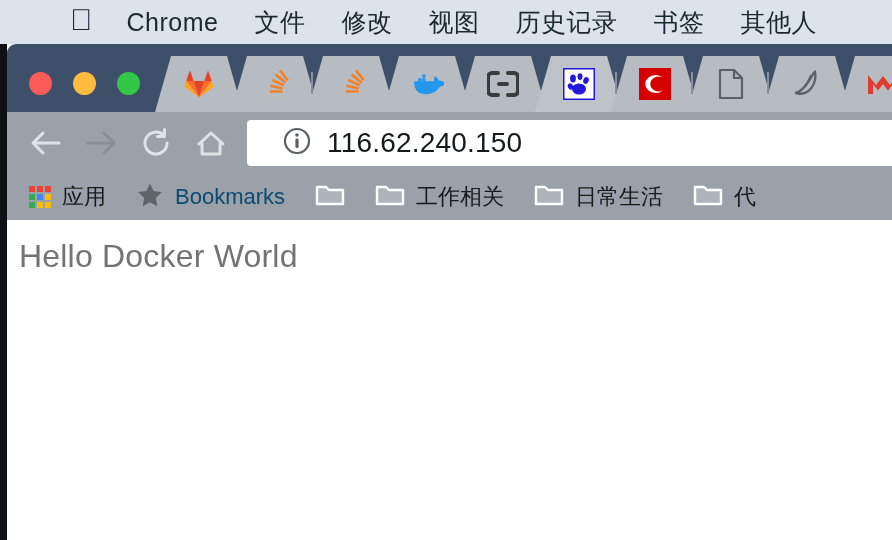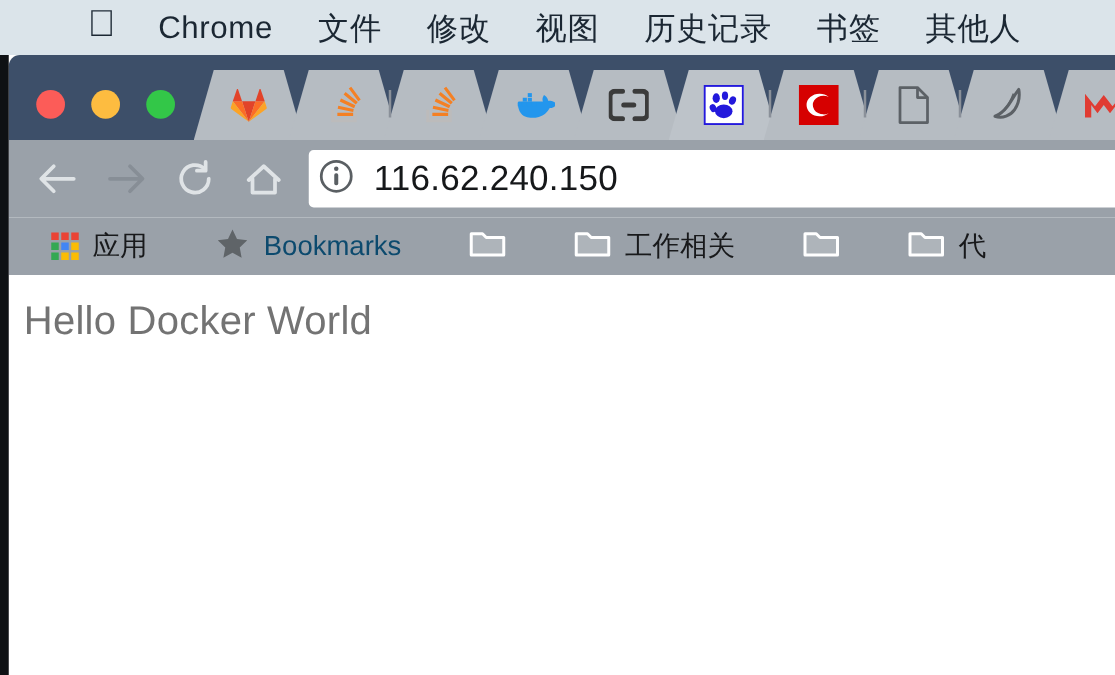--- a/index.html
+++ b/index.html
@@ -143,44 +143,43 @@
   }
   .urlbar {
     position: absolute;
     top: 8px; left: 240px;
     right: 0;
     height: 46px;
     background: #ffffff;
     border-radius: 4px 0 0 4px;
     display: flex;
     align-items: center;
-    padding-left: 8px;
+    padding-left: 36px;
     box-sizing: border-box;
   }
   .urltext {
     font-size: 28px;
     color: #16181a;
     margin-left: 16px;
     letter-spacing: 0.2px;
     white-space: nowrap;
   }
 
   
   .bookmarks {
     position: absolute;
     top: 130px; left: 7px;
     width: 885px;
     height: 46px;
     background: #9aa1a9;
     display: flex;
     align-items: center;
-    padding-left: 34px;
+    padding-left: 22px;
     box-sizing: border-box;
     overflow: hidden;
-    gap: 24px;
   }
   .bm {
     display: flex;
     align-items: center;
     margin-right: 30px;
     white-space: nowrap;
     flex: 0 0 auto;
   }
   .bm .bm-label {
     font-size: 22px;
@@ -449,20 +448,21 @@
         </span>
         <span class="bm-label">工作相关</span>
       </div>
 
       <div class="bm">
         <span>
           <svg width="30" height="24" viewBox="0 0 30 24">
             <path d="M2 4h9l3 3h14v14H2z" fill="#aeb4ba" stroke="#ffffff" stroke-width="2.4" stroke-linejoin="round"></path>
           </svg>
         </span>
+        <span class="bm-label">日常生活</span>
       </div>
 
       <div class="bm">
         <span>
           <svg width="30" height="24" viewBox="0 0 30 24">
             <path d="M2 4h9l3 3h14v14H2z" fill="#aeb4ba" stroke="#ffffff" stroke-width="2.4" stroke-linejoin="round"></path>
           </svg>
         </span>
         <span class="bm-label">代</span>
       </div>

